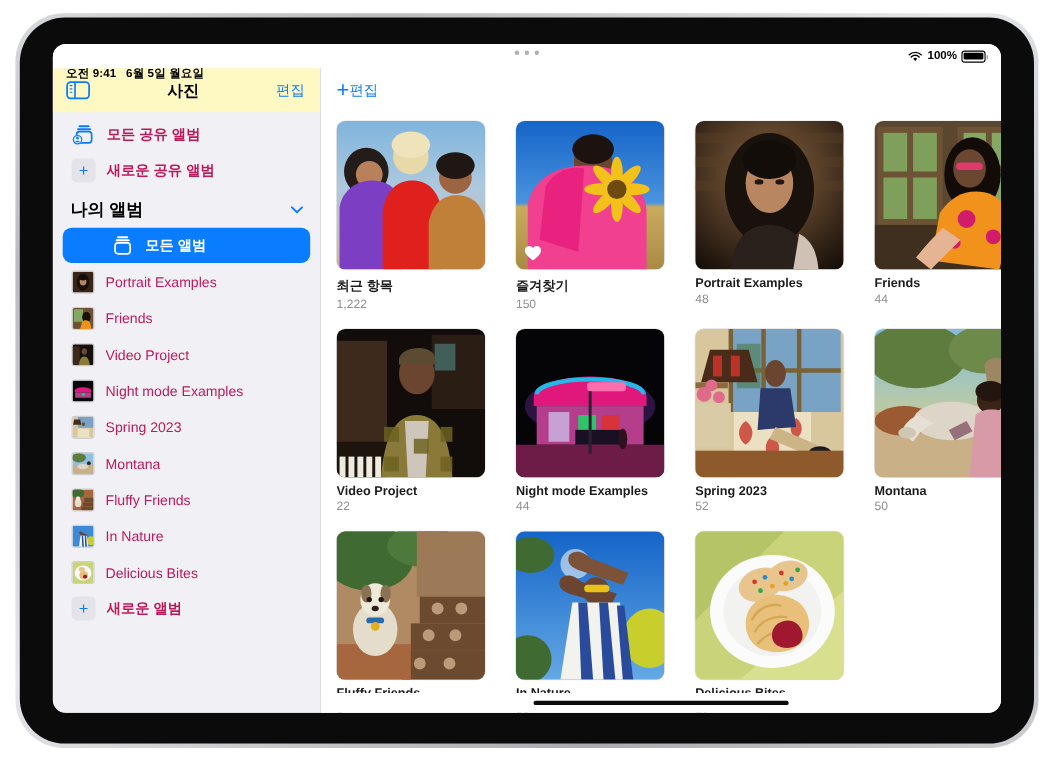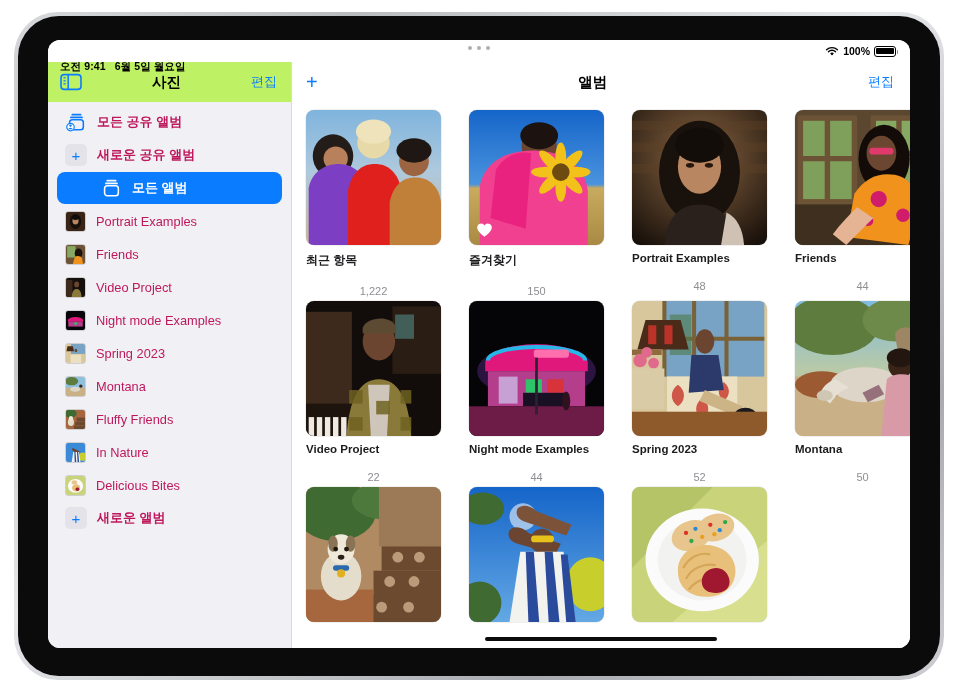--- a/index.html
+++ b/index.html
@@ -89,21 +89,21 @@
     width: 244px; flex: 0 0 244px;
     background: #f1f1f5;
     border-right: 1px solid #d9d9de;
     display: flex; flex-direction: column;
     min-height: 0;
   }
   #sidebar-header {
     flex: 0 0 40px;
     display: flex; align-items: center;
     padding: 0 14px 0 12px;
-    background: #bef264;
+    background: #fef9c3;
   }
   #sidebar-toggle-icon { width: 22px; height: 18px; flex: 0 0 22px; cursor: pointer; }
   #sidebar-title {
     flex: 1 1 auto; text-align: center;
     font-size: 14.5px; font-weight: bold; color: #000;
   }
   #sidebar-edit {
     font-size: 13px; color: #0a7cff; cursor: pointer;
     flex: 0 0 auto; font-weight: normal;
   }
@@ -161,42 +161,42 @@
     flex: 1 1 auto; text-align: center;
     font-size: 14.5px; font-weight: bold; color: #000;
   }
   #main-edit { font-size: 13px; color: #0a7cff; cursor: pointer; flex: 0 0 auto; }
 
   #album-grid {
     flex: 1 1 auto; min-height: 0;
     padding: 8px 16px 0 14px;
     display: grid;
     grid-template-columns: repeat(4, 1fr);
-    gap: 4px 28px;
+    gap: 16px 28px;
     align-content: start;
   }
   .album-cell { display: flex; flex-direction: column; cursor: pointer; }
   .album-thumb {
     width: 135px; height: 135px;
     border-radius: 8px;
     position: relative; overflow: hidden;
     background: #ddd;
     box-shadow: 0 0 0 .5px rgba(0,0,0,.12);
   }
   .album-thumb .layer { position: absolute; inset: 0; }
   .fav-heart {
     position: absolute; left: 7px; bottom: 7px;
     width: 17px; height: 16px;
   }
   .album-name {
     margin-top: 7px; font-size: 11.5px; font-weight: bold;
     color: #1c1c1e; white-space: nowrap; overflow: hidden; text-overflow: ellipsis;
   }
   .album-name.ko { font-size: 12px; }
-  .album-count { margin-top: 16px; font-size: 11px; color: #8e8e93; text-align: center; }
+  .album-count { margin-top: 2px; font-size: 11px; color: #8e8e93; }
 
   
   #home-indicator-wrap {
     flex: 0 0 18px; display: flex; align-items: center; justify-content: center;
     background: #fff;
   }
   #home-indicator {
     width: 232px; height: 4px; border-radius: 3px; background: #0b0b0c;
   }
 </style>
@@ -258,20 +258,26 @@
   <circle cx="6" cy="17.5" r="4.1" fill="none" stroke="#0a7cff" stroke-width="1.3"></circle>
   <circle cx="6" cy="15.9" r="1.3" fill="#0a7cff"></circle>
   <path d="M3.4 20a2.8 2.8 0 0 1 5.2 0z" fill="#0a7cff"></path>
                 </svg>
                 <span class="side-label">모든 공유 앨범</span>
               </div>
               <div class="side-row korean">
                 <span class="plus-tile">+</span>
                 <span class="side-label">새로운 공유 앨범</span>
               </div>
+              <div class="section-head">
+                <span class="section-title">나의 앨범</span>
+                <svg class="chev" viewBox="0 0 14 9">
+  <path d="M1.6 1.6 7 6.8l5.4-5.2" fill="none" stroke="#0a7cff" stroke-width="2" stroke-linecap="round" stroke-linejoin="round"></path>
+                </svg>
+              </div>
               <div class="side-row selected korean">
                 <svg class="side-icon" viewBox="0 0 24 24">
   <rect x="7" y="3" width="11" height="2" rx="1" fill="#fff"></rect>
   <rect x="5.5" y="6" width="14" height="2" rx="1" fill="#fff"></rect>
   <rect x="5" y="9.5" width="15" height="11" rx="3" fill="none" stroke="#fff" stroke-width="1.7"></rect>
                 </svg>
                 <span class="side-label">모든 앨범</span>
               </div>
               <div class="side-row">
                 <svg class="thumb-icon" viewBox="0 0 100 100" preserveAspectRatio="xMidYMid slice">
@@ -369,21 +375,20 @@
               <div class="side-row korean">
                 <span class="plus-tile">+</span>
                 <span class="side-label">새로운 앨범</span>
               </div>
             </div>
     </div>
 
     <div id="main">
       <div id="main-header">
         <div id="main-add-button">+</div>
-        <div id="main-title">앨범</div>
         <div id="main-edit">편집</div>
       </div>
 
       <div id="album-grid">
               <div class="album-cell">
                 <div class="album-thumb">
                   <svg class="layer" viewBox="0 0 100 100" preserveAspectRatio="xMidYMid slice">
                     <defs>
                       <linearGradient id="gfb" x1="0" y1="0" x2="0" y2="1">
                         <stop offset="0" stop-color="#7fb4dd"></stop>

